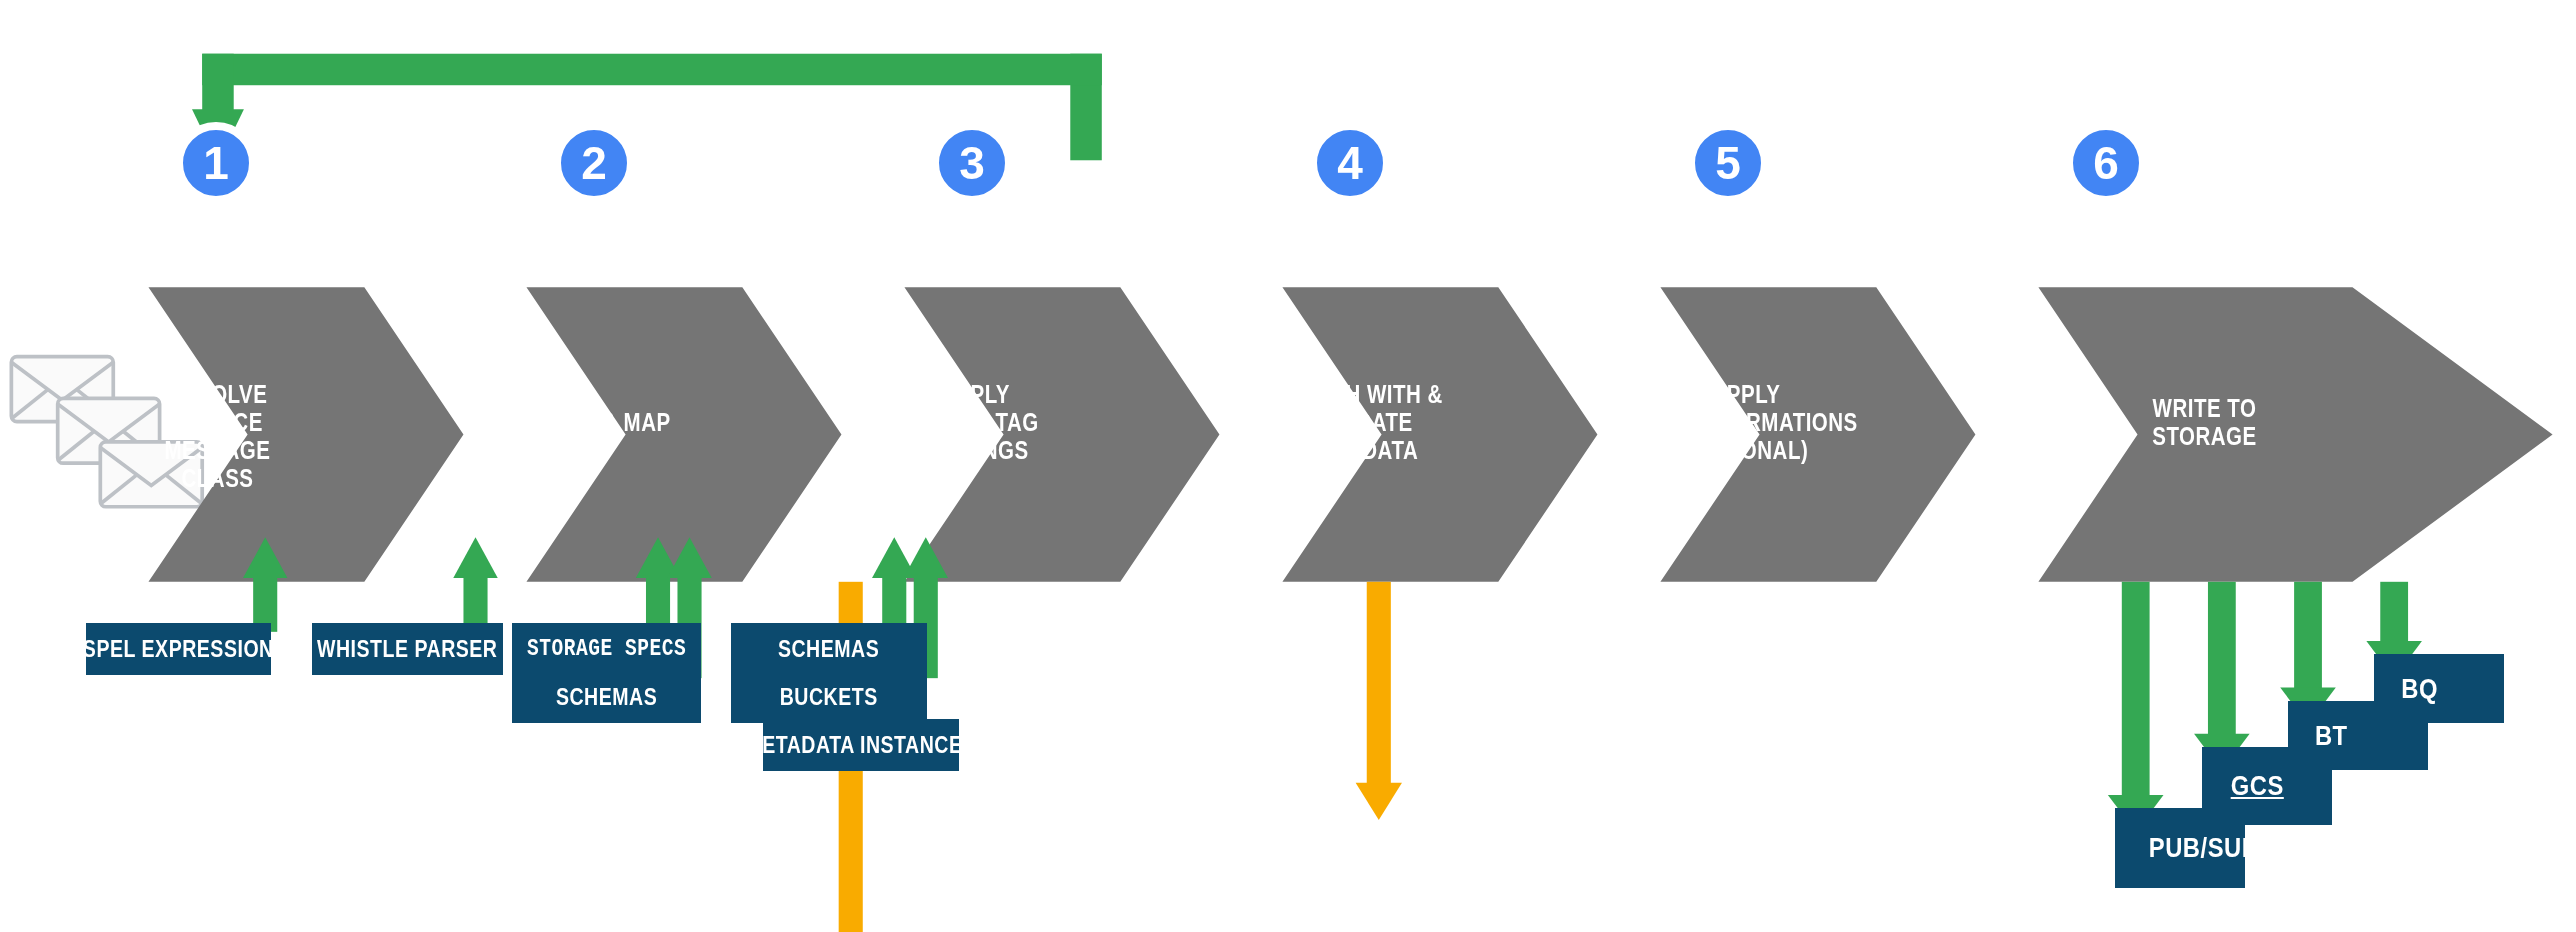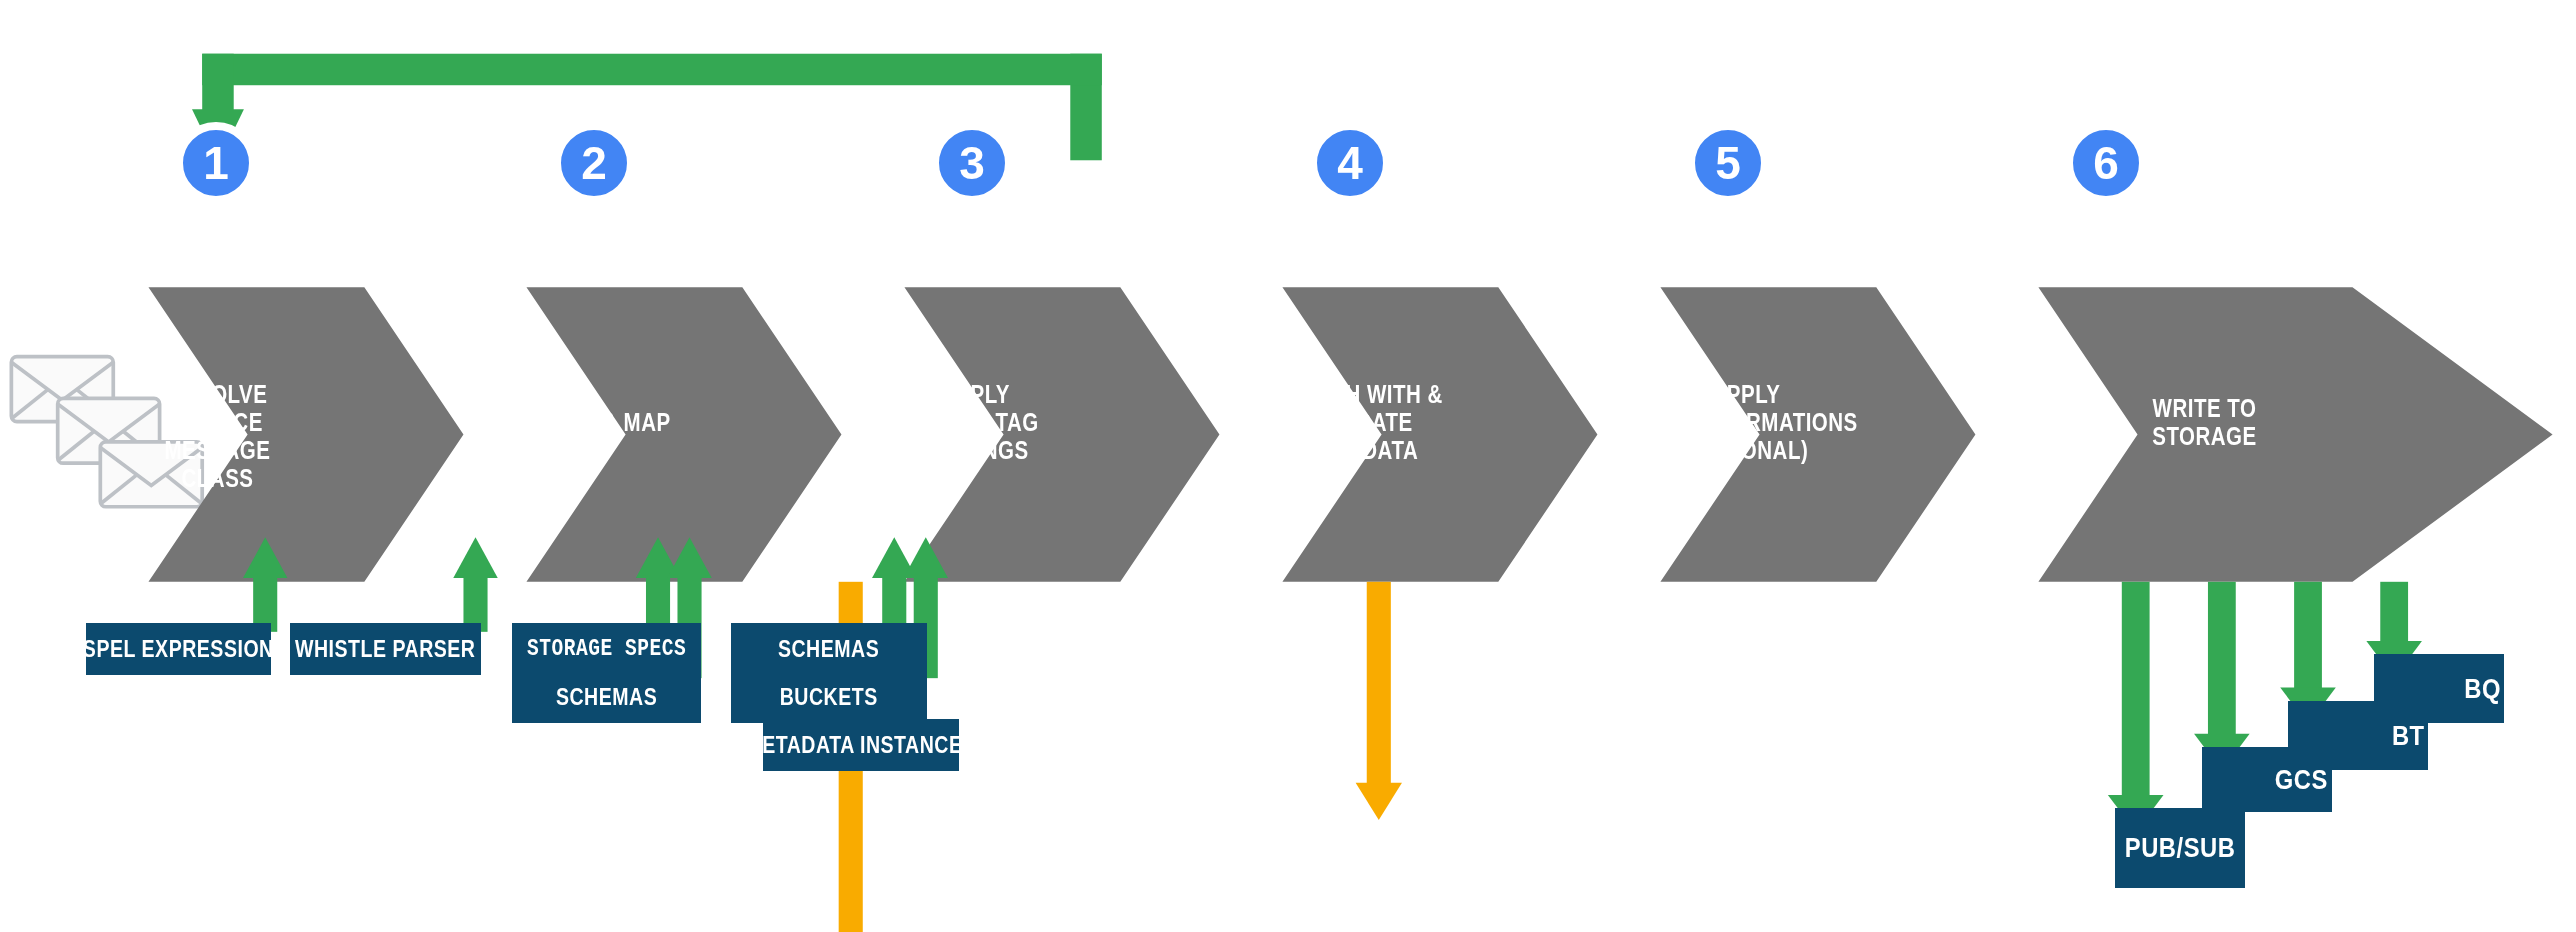--- a/index.html
+++ b/index.html
@@ -82,21 +82,22 @@
     display: block;
     transform: scaleX(0.85);
     transform-origin: center center;
     white-space: nowrap;
   }
   
   .chip.stair > span {
     font-size: 28px;
   }
   .chip.stair {
-    justify-content: flex-end;
+    justify-content: flex-start;
+    padding-left: 24px;
     box-sizing: border-box;
   }
 </style>
 </head>
 <body>
 
 <div id="stage">
 
   <svg id="svg-layer" viewBox="0 0 2780 1006" xmlns="http://www.w3.org/2000/svg">
 
@@ -241,21 +242,21 @@
   <div class="chev-label" style="left:1621px; top:380px; width:250px;">APPLY
 TRANSFORMATIONS
 (OPTIONAL)</div>
   <div class="chev-label" style="left:2112px; top:394px; width:185px;">WRITE TO
 STORAGE</div>
 
   <div class="chip" style="left:86px;  top:623px; width:185px; height:52px;">
     <span>SPEL EXPRESSION</span>
   </div>
 
-  <div class="chip" style="left:290px; top:623px; width:191px; height:52px;">
+  <div class="chip" style="left:312px; top:623px; width:191px; height:52px;">
     <span>WHISTLE PARSER</span>
   </div>
 
   <div class="chip" style="left:512px; top:623px; width:189px; height:52px;font-family:Liberation Mono, monospace;">
     <span>STORAGE SPECS</span>
   </div>
   <div class="chip" style="left:512px; top:671px; width:189px; height:52px;">
     <span>SCHEMAS</span>
   </div>
 
@@ -265,21 +266,21 @@
   <div class="chip" style="left:731px; top:671px; width:196px; height:52px;">
     <span>BUCKETS</span>
   </div>
   <div class="chip" style="left:731px; top:719px; width:196px; height:52px;margin-left:32px;">
     <span>METADATA INSTANCES</span>
   </div>
 
   <div class="chip stair" style="left:2115px; top:808px; width:130px; height:80px; z-index:18;">
     <span>PUB/SUB</span>
   </div>
-  <div class="chip stair" style="left:2202px; top:747px; width:130px; height:65px; z-index:19;">
+  <div class="chip stair" style="left:2202px; top:747px; width:130px; height:78px; z-index:19;text-decoration:underline;">
     <span>GCS</span>
   </div>
   <div class="chip stair" style="left:2288px; top:701px; width:140px; height:69px; z-index:20;">
     <span>BT</span>
   </div>
   <div class="chip stair" style="left:2374px; top:654px; width:130px; height:69px; z-index:21;">
     <span>BQ</span>
   </div>
 
 </div>

